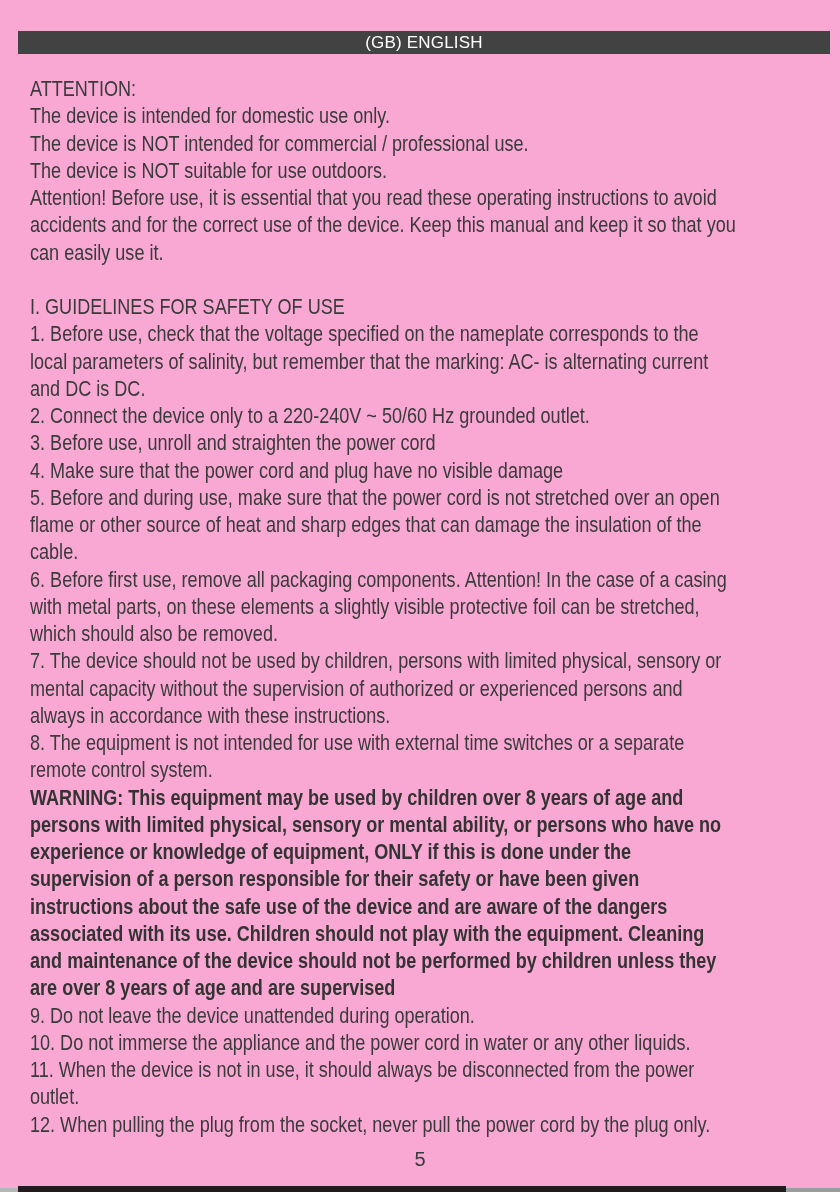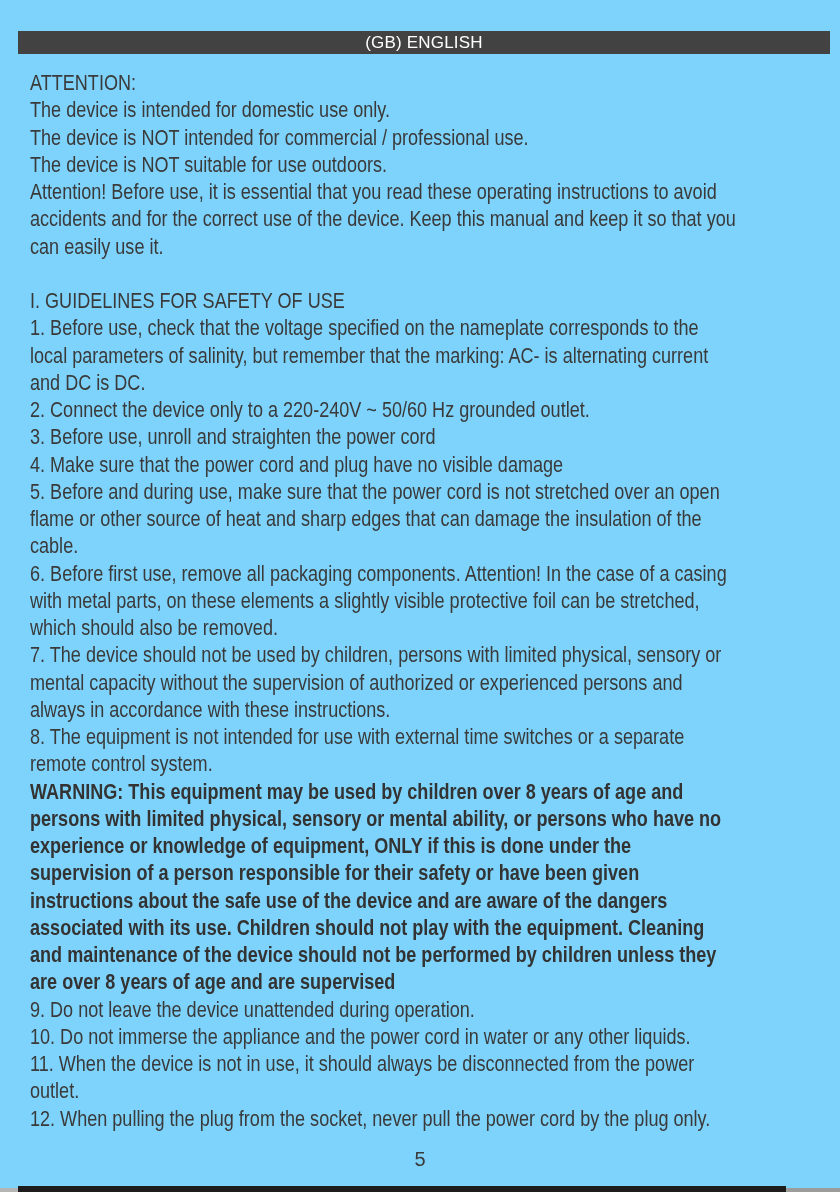--- a/index.html
+++ b/index.html
@@ -7,40 +7,40 @@
     width: 840px;
     height: 1192px;
     position: relative;
     background: #ffffff;
     font-family: "Liberation Sans", sans-serif;
     overflow: hidden;
   }
   .page {
     position: absolute;
     inset: 0;
-    background: #7dd3fc;
+    background: #f9a8d4;
   }
   .header-bar {
     position: absolute;
     left: 18px;
     top: 31px;
     width: 812px;
     height: 23px;
     background: var(--header-bg, #424242);
     color: var(--header-fg, #ffffff);
     display: flex;
     align-items: center;
     justify-content: center;
     font-size: 17px;
     letter-spacing: 0.2px;
   }
   .doc-body {
     position: absolute;
     left: 30px;
-    top: 70px;
+    top: 76px;
     width: 800px;
   }
   .line {
     height: 27.25px;
     line-height: 27.25px;
     font-size: 21.5px;
     color: var(--text-color, #3a3a3a);
     white-space: nowrap;
     transform: scaleX(0.84);
     transform-origin: 0 50%;

